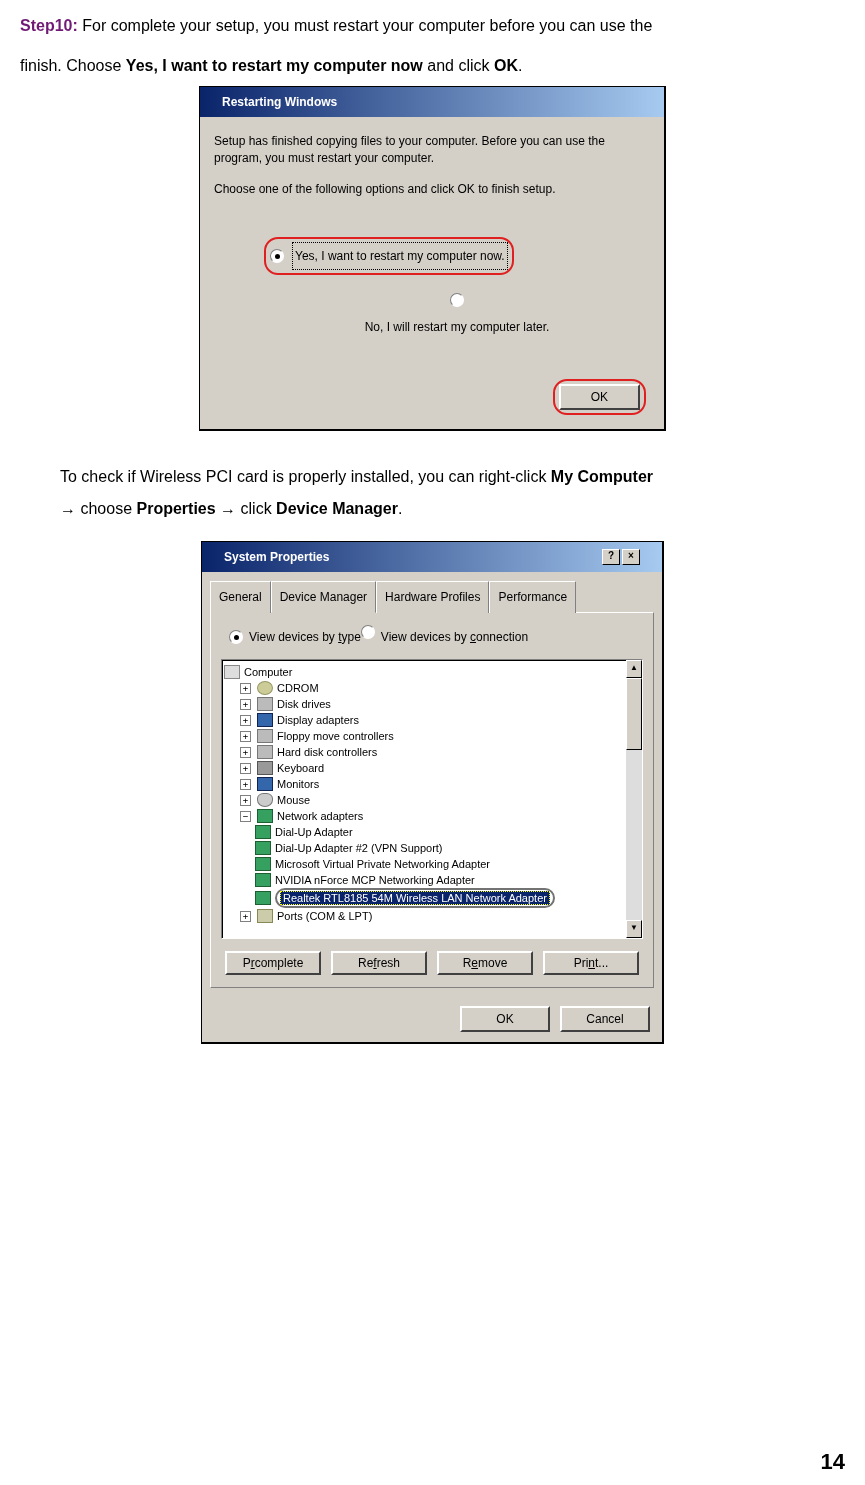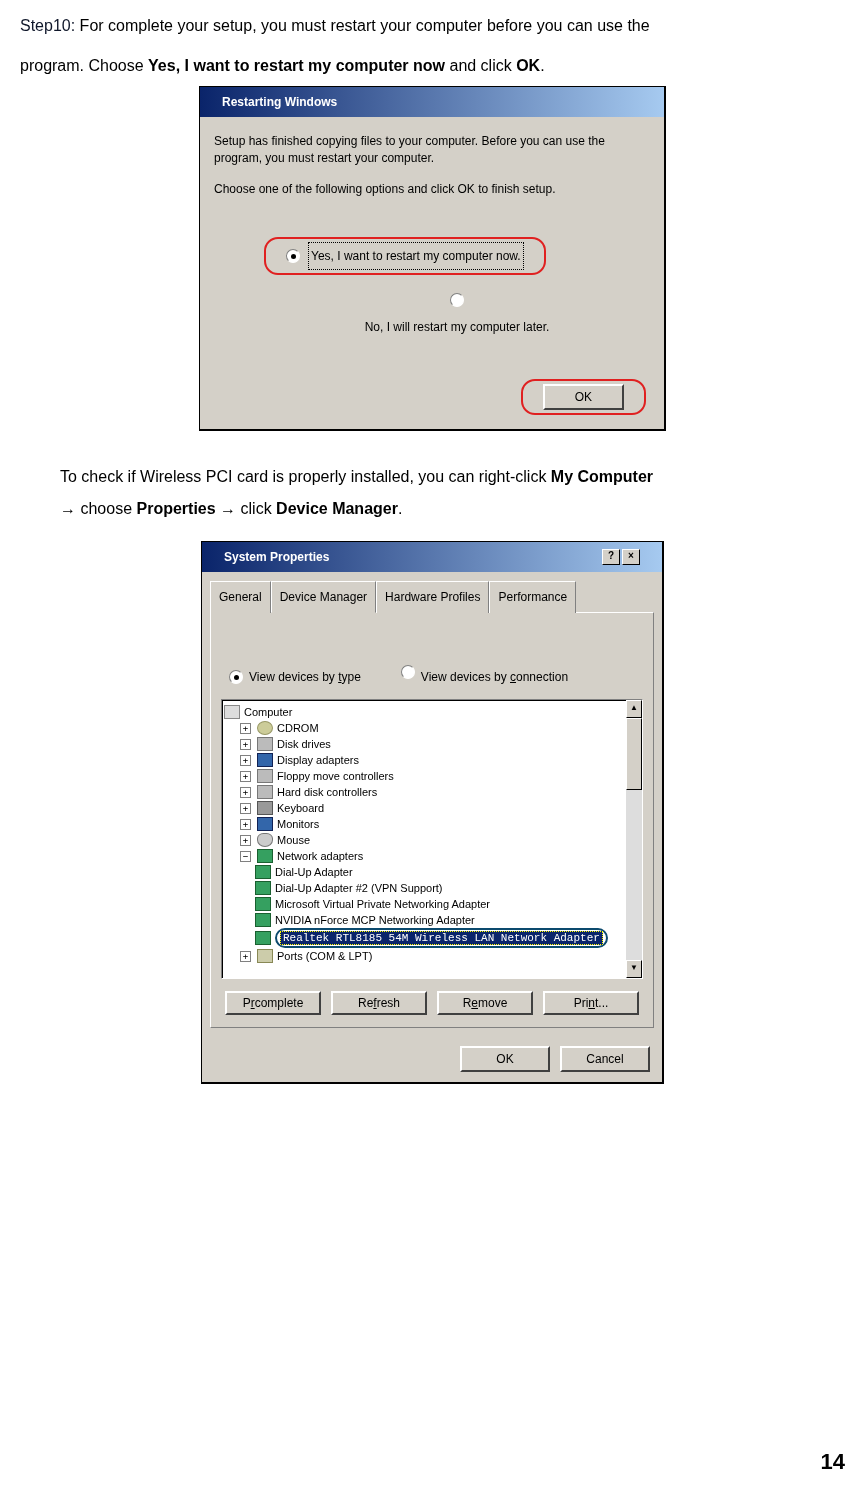--- a/index.html
+++ b/index.html
@@ -6,21 +6,21 @@
     font-family: Arial, Helvetica, sans-serif;
     font-size: 16px;
     line-height: 2;
     margin: 0;
     padding: 10px 20px;
     background: #fff;
     color: #000;
     width: 865px;
     box-sizing: border-box;
   }
-  .step-label { color: #0f172a; font-weight: normal; }
+  .step-label { color: #701a75; font-weight: bold; }
   .bold { font-weight: bold; }
   .arrow { font-family: sans-serif; }
   .indent-para { margin-left: 40px; margin-top: 30px; }
   .page-no { position: absolute; right: 20px; top: 1440px; font-weight: bold; font-size: 22px; }
   
   .dlg {
     margin: 0 auto;
     background: #d4d0c8;
     border: 1px solid #000;
     border-right: 2px solid #000;
@@ -52,21 +52,21 @@
   .radio {
     width: 12px; height: 12px; border: 1px solid #808080; border-radius: 50%;
     background: #fff; display: inline-flex; align-items: center; justify-content: center;
     border-right-color:#fff; border-bottom-color:#fff;
   }
   .radio.selected::after {
     content: ""; width: 5px; height: 5px; background: #000; border-radius: 50%;
   }
   .radio-label { border: 1px dotted #000; padding: 1px 2px; }
   .red-oval {
-    border: 2px solid #e02020; border-radius: 14px; padding: 3px 20px;
+    border: 2px solid #e02020; border-radius: 14px; padding: 3px 4px;
     display: inline-flex; align-items: center; gap: 8px;
   }
   .d1-ok {
     margin-top: 40px; display: flex; justify-content: flex-end; padding-right: 4px;
   }
   .winbtn {
     background: #d4d0c8; border: 2px solid #000;
     border-top-color:#fff; border-left-color:#fff;
     border-right-color:#404040; border-bottom-color:#404040;
     padding: 4px 30px; font-family: Tahoma, Arial, sans-serif; font-size: 12px;
@@ -77,21 +77,21 @@
     background: #d4d0c8; border: 1px solid #808080; border-bottom: none;
     border-top-color:#fff; border-left-color:#fff;
     padding: 3px 8px; font-size: 12px; position: relative; top: 1px;
   }
   .tab.active { background: #d4d0c8; border-bottom: 1px solid #d4d0c8; z-index: 2; }
   .tabpanel {
     margin: 0 8px 8px 8px; border: 1px solid #808080;
     border-top-color:#fff; border-left-color:#fff;
     padding: 12px 10px; background:#d4d0c8;
   }
-  .radiopair { display: flex; gap: 40px; margin-bottom: 10px; margin-left: 8px; margin-top: 40px; }
+  .radiopair { display: flex; margin-bottom: 10px; margin-left: 8px; }
   .tree {
     background: #fff; border: 1px solid #808080; border-right-color:#fff; border-bottom-color:#fff;
     height: 270px; overflow: hidden; position: relative; padding: 4px 2px;
     box-shadow: inset 1px 1px 0 #000;
   }
   .tree-content { position: relative; }
   .row { display: flex; align-items: center; gap: 4px; font-size: 11px; line-height: 16px; white-space: nowrap; }
   .pm {
     width: 9px; height: 9px; border: 1px solid #808080; font-size: 9px; line-height: 8px;
     text-align: center; font-family: monospace; background:#fff; color:#000;
@@ -105,21 +105,21 @@
   .ico.mon { background:#36a; border:1px solid #125; }
   .ico.mouse { background:#ccc; border:1px solid #777; border-radius:40% 40% 50% 50%; }
   .ico.port { background:#cca; border:1px solid #885; }
   .lvl1 { margin-left: 0px; }
   .lvl2 { margin-left: 16px; }
   .lvl3 { margin-left: 31px; }
   .selrow .txt {
     background: #0a246a; color: #fff; border: 1px dotted #ff0; padding: 0 2px;
   }
   .red-circle {
-    border: 2px solid #0c4a6e; border-radius: 10px; padding: 0 3px; display:inline-block;font-family:Liberation Mono, monospace;
+    border: 2px solid #737373; border-radius: 10px; padding: 0 3px; display:inline-block;
   }
   .scrollbar {
     position:absolute; right:0; top:0; bottom:0; width:16px; background:#ddd;
     display:flex; flex-direction:column; justify-content:space-between;
   }
   .sbtn {
     height:16px; background:#d4d0c8; border:1px solid #000;
     border-top-color:#fff; border-left-color:#fff; font-size:8px; text-align:center; line-height:14px;
   }
   .sthumb { flex:0 0 70px; background:#d4d0c8; border:1px solid #000;
@@ -130,21 +130,21 @@
   .d2-footer .winbtn { padding: 4px 0; width: 90px; }
   u.acc { text-decoration: underline; }
 </style>
 </head>
 <body>
 
 <p style="margin:0 0 8px 0;">
   <span class="step-label">Step10:</span><span> For complete your setup, you must restart your computer before you can use the</span>
 </p>
 <p style="margin:0 0 4px 0;">
-  <span>program. Choose </span><span class="bold">Yes, I want to restart my computer now</span><span> and click </span><span class="bold">OK</span><span>.</span>
+  <span>finish. Choose </span><span class="bold">Yes, I want to restart my computer now</span><span> and click </span><span class="bold">OK</span><span>.</span>
 </p>
 
 <div class="dlg" style="width:464px;">
   <div class="titlebar">
     <span>Restarting Windows</span>
   </div>
   <div class="d1-body">
     <p>Setup has finished copying files to your computer.  Before you can use the program, you must restart your computer.</p>
     <p style="margin-top:14px;">Choose one of the following options and click OK to finish setup.</p>
 

